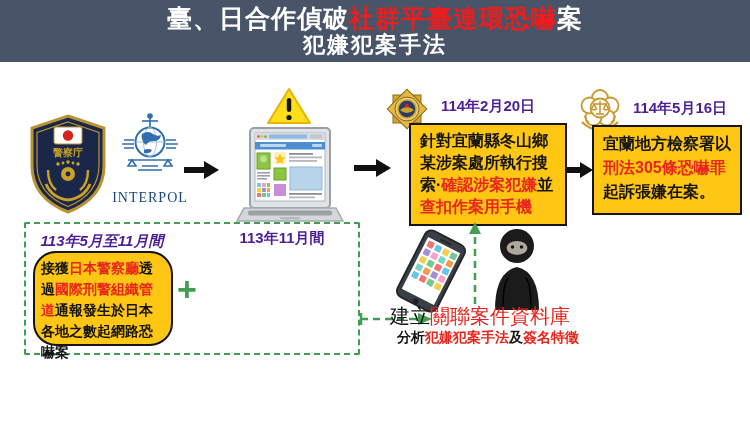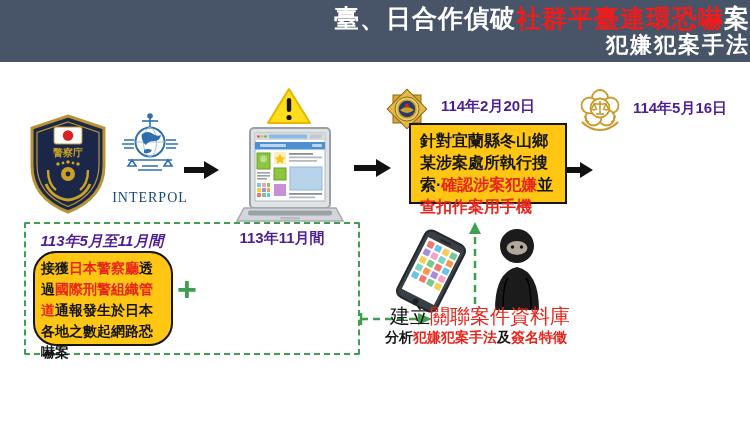--- a/index.html
+++ b/index.html
@@ -1,38 +1,38 @@
 <!DOCTYPE html>
 <html><head>
 <meta charset="utf-8">
 <style>
   html,body{margin:0;padding:0;}
   body{font-family:"Liberation Sans","DejaVu Sans",sans-serif;}
   .stage{position:relative;width:750px;height:422px;background:#ffffff;overflow:hidden;}
   .abs{position:absolute;box-sizing:border-box;}
 
   
-  .header{left:0;top:0;width:750px;height:62px;background:#485568;color:#fff;text-align:right;}
+  .header{left:0;top:0;width:750px;height:62px;background:#485568;color:#fff;text-align:center;}
   .header .t1{font-size:25px;font-weight:bold;letter-spacing:1px;margin-top:4px;line-height:1.15;}
   .header .t2{font-size:22px;font-weight:bold;letter-spacing:2px;line-height:1.1;}
   .red{color:#e8251c;}
   .hred{color:#ee1c1c;}
 
   
   .ybox{background:#ffc613;border:2px solid #151515;font-weight:bold;color:#151515;}
   .ybox.big{font-size:16px;line-height:1.38;padding:5px 9px;letter-spacing:0;}
   .ybox.small{font-size:14px;line-height:1.5;padding:5px 6px;border-radius:23px;}
 
   .date{font-weight:bold;color:#4c1d95;font-size:15px;text-align:center;}
 
   .dashed-group{border:2px dashed #3f9e4f;border-radius:2px;}
   .plus{color:#3f9e4f;font-size:34px;font-weight:bold;line-height:1;}
 
   .dbline1{font-size:20px;font-weight:normal;text-align:left;color:#151515;letter-spacing:0;}
-  .dbline2{font-size:14px;font-weight:bold;text-align:left;color:#151515;}
+  .dbline2{font-size:14px;font-weight:bold;text-align:right;color:#151515;}
 
   .interpol-label{font-size:14px;color:#17477e;letter-spacing:1px;text-align:center;font-weight:normal;font-family:Liberation Serif, serif;}
 </style>
 </head>
 <body>
 
 <div class="stage">
 
   <div class="abs header">
     <div class="t1"><span>臺、日合作偵破</span><span class="hred">社群平臺連環恐嚇</span><span>案</span></div>
@@ -142,21 +142,21 @@
       <rect x="9" y="9" width="28" height="28" fill="#e4b844" stroke="#8a6a1a" stroke-width="1" transform="rotate(45 23 23)"></rect>
       <circle cx="23" cy="23" r="12" fill="#e9cf7a" stroke="#8a6a1a" stroke-width="1"></circle>
       <circle cx="23" cy="23" r="9" fill="#2b3a6b" stroke="#c9a227" stroke-width="1.6"></circle>
       <path d="M16,24 q7,-6 14,0 q-3,3 -7,3 q-4,0 -7,-3 Z" fill="#c9a227"></path>
       <circle cx="23" cy="19.5" r="2" fill="#d6231f"></circle>
     </g>
   </svg>
 
   <div class="abs date" style="left:428px;top:97px;width:120px;">114年2月20日</div>
 
-  <div class="abs ybox big" style="left:409px;top:123px;width:158px;height:81px;"><span>針對宜蘭縣冬山鄉某涉案處所執行搜索·</span><span class="red">確認涉案犯嫌</span><span>並</span><span class="red">查扣作案用手機</span></div>
+  <div class="abs ybox big" style="left:409px;top:123px;width:158px;height:103px;"><span>針對宜蘭縣冬山鄉某涉案處所執行搜索·</span><span class="red">確認涉案犯嫌</span><span>並</span><span class="red">查扣作案用手機</span></div>
 
   <svg class="abs" style="left:566px;top:161px;" width="28" height="18" viewBox="0 0 28 18">
     <polygon points="0,6 14,6 14,1 27,9 14,17 14,12 0,12" fill="#111111"></polygon>
   </svg>
 
   <svg class="abs" style="left:576px;top:86px;" width="48" height="48" viewBox="0 0 48 48">
     <g stroke="#c9992b" fill="#ffffff" stroke-width="1.8">
       <circle cx="24" cy="12" r="8"></circle>
       <circle cx="34.5" cy="19.5" r="8"></circle>
       <circle cx="30.5" cy="31.5" r="8"></circle>
@@ -169,20 +169,25 @@
       <path d="M18,18 h12"></path>
       <path d="M18,18 l-2.5,5 a3,2 0 0 0 5,0 Z M30,18 l-2.5,5 a3,2 0 0 0 5,0 Z"></path>
       <path d="M20,28 h8"></path>
       <path d="M6,36 q8,8 18,8 q10,0 18,-8" stroke-width="2.2"></path>
       <path d="M8,30 l3,3 M40,30 l-3,3 M10,34 l3,2 M38,34 l-3,2" stroke-width="1.4"></path>
     </g>
   </svg>
 
   <div class="abs date" style="left:625px;top:99px;width:110px;">114年5月16日</div>
 
+  <div class="abs ybox big" style="left:592px;top:125px;width:150px;height:90px;line-height:1.5;">
+    <div>宜蘭地方檢察署以</div>
+    <div class="red">刑法305條恐嚇罪</div>
+    <div>起訴張嫌在案。</div>
+  </div>
 
   <div class="abs dashed-group" style="left:24px;top:222px;width:336px;height:133px;"></div>
 
   <div class="abs date" style="left:27px;top:232px;width:150px;font-style:italic;">113年5月至11月間</div>
   <div class="abs ybox small" style="left:33px;top:251px;width:140px;height:95px;"><span>接獲</span><span class="red">日本警察廳</span><span>透過</span><span class="red">國際刑警組織管道</span><span>通報發生於日本各地之數起網路恐嚇案</span></div>
 
   <div class="abs plus" style="left:177px;top:272px;">+</div>
 
   <div class="abs date" style="left:212px;top:229px;width:140px;">113年11月間</div>
 

